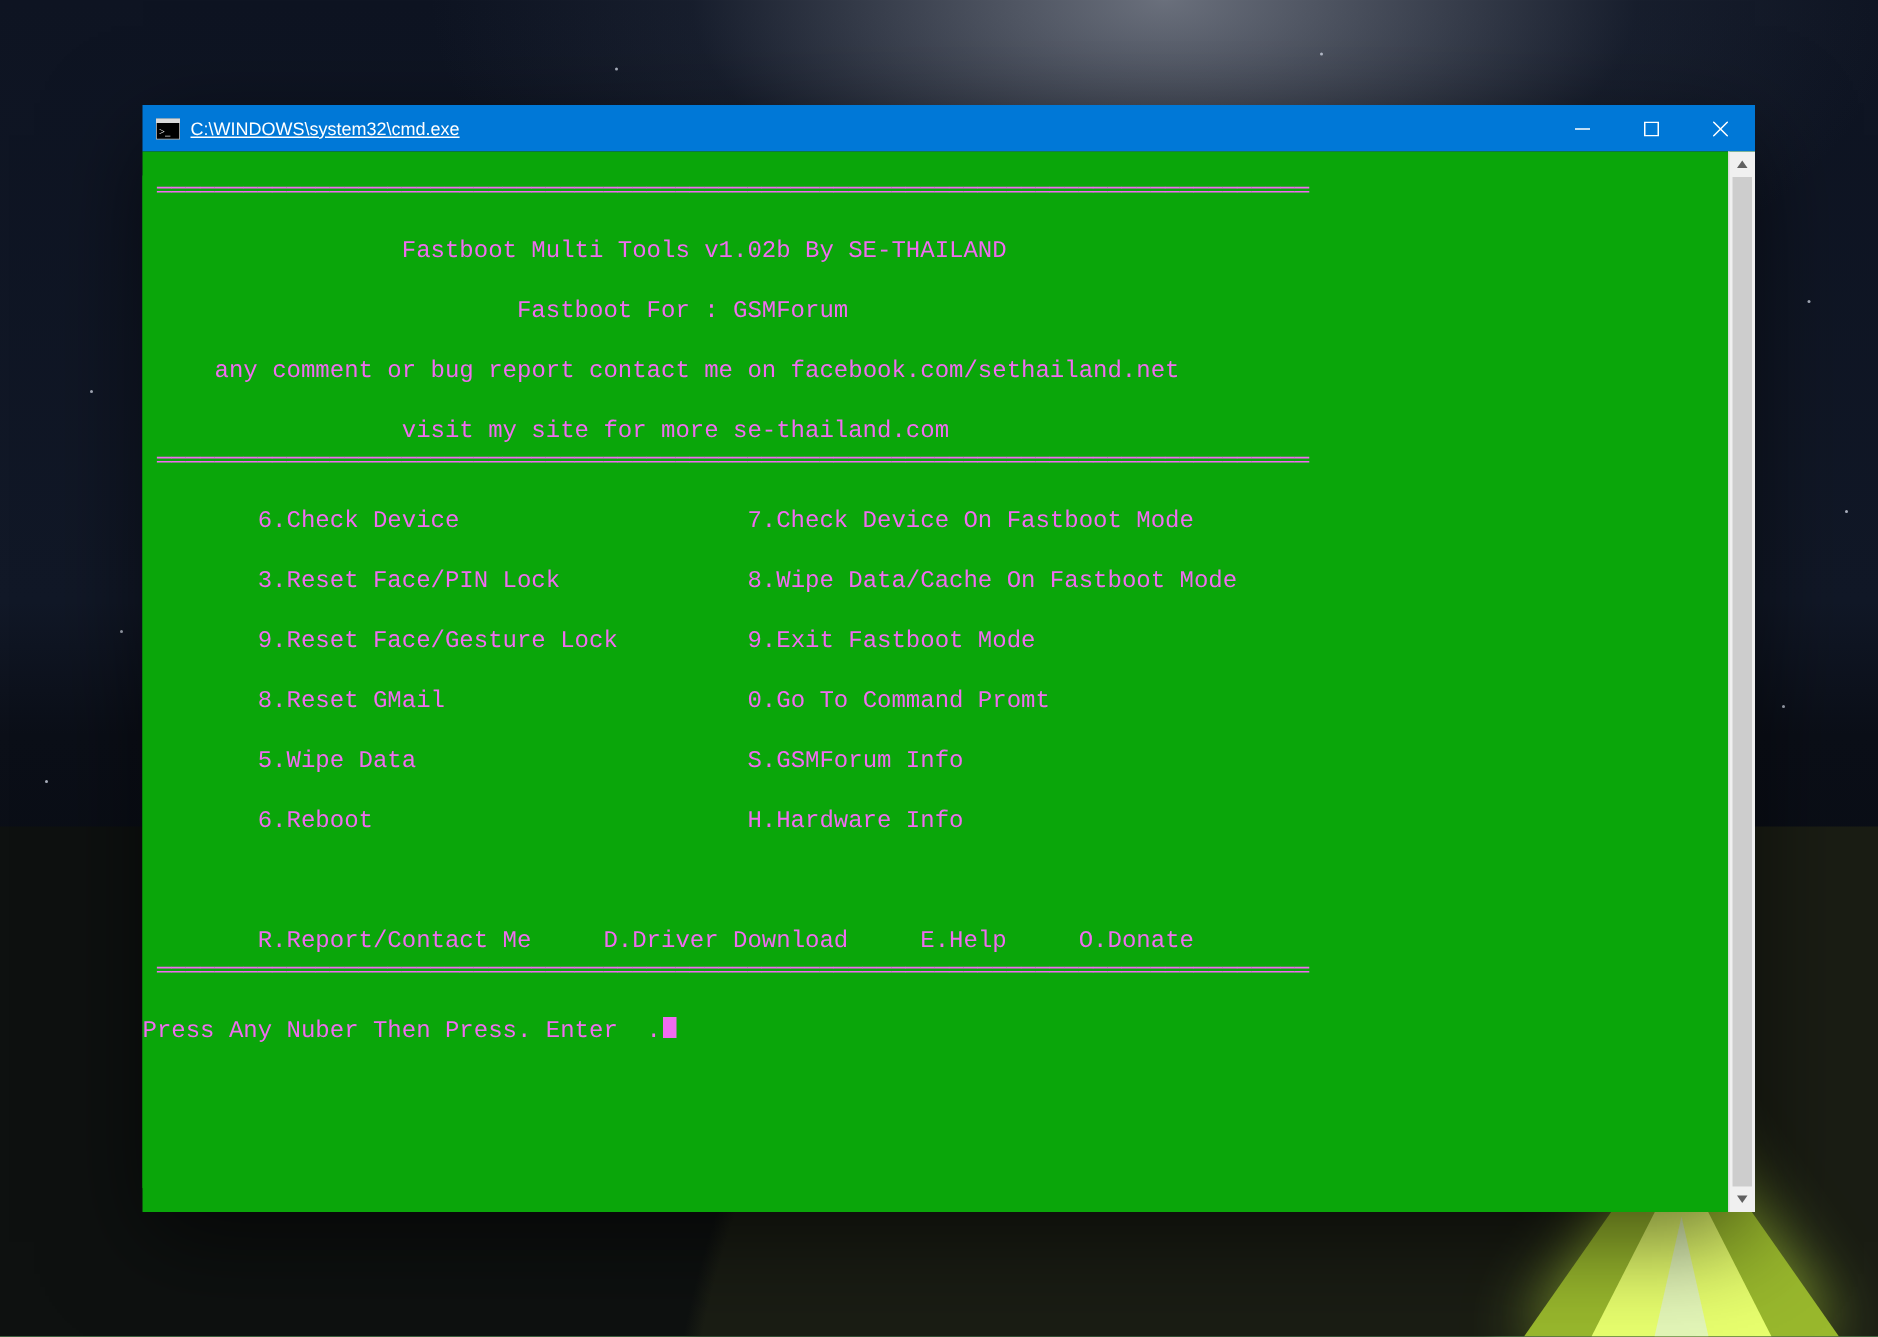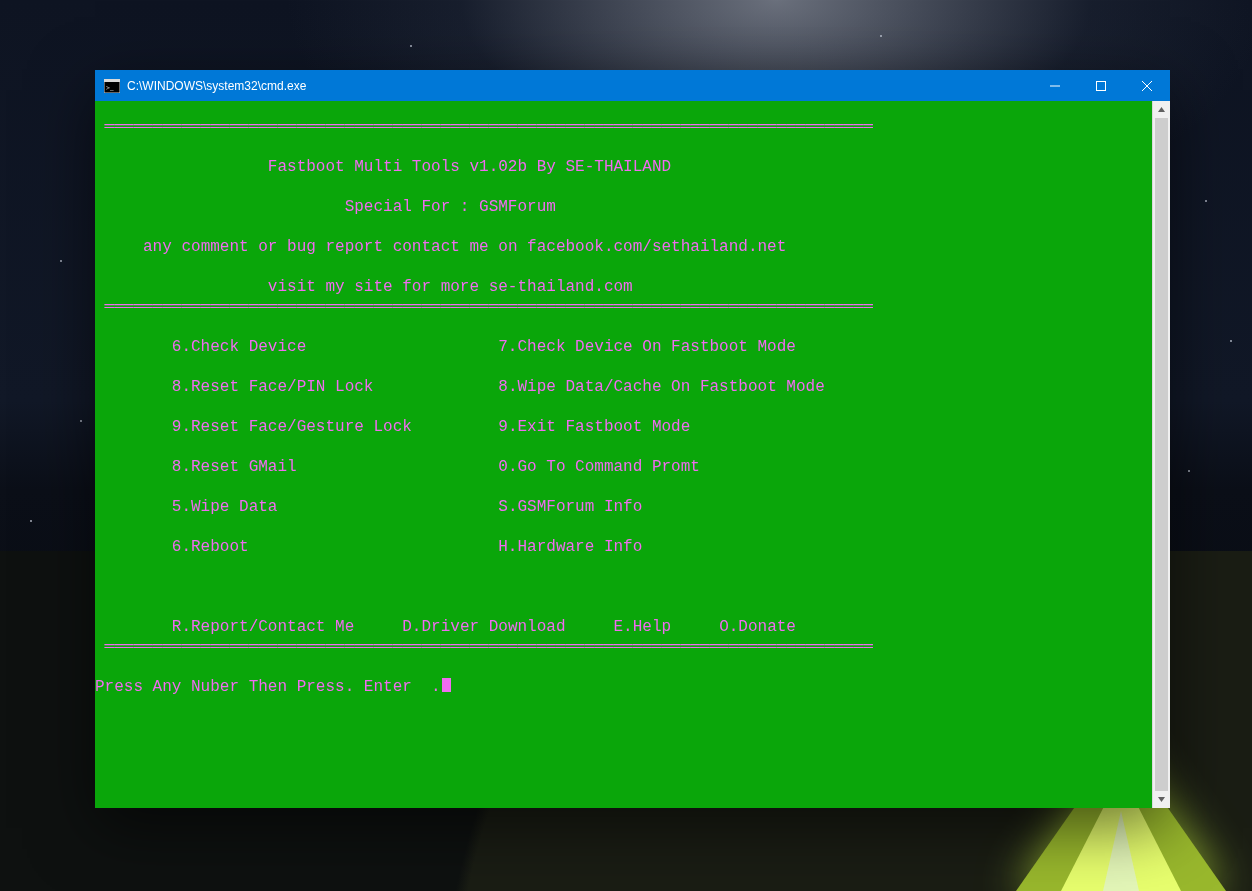--- a/index.html
+++ b/index.html
@@ -49,21 +49,21 @@
     display:flex;flex-direction:column;
   }
   .titlebar{
     height:31px;background:#0078d7;color:#fff;display:flex;align-items:center;
     font-family:"Segoe UI",Arial,sans-serif;font-size:12px;
   }
   .titlebar .app-icon{
     width:16px;height:14px;margin:0 7px 0 9px;position:relative;
   }
   .titlebar .app-icon svg{display:block}
-  .titlebar .title-text{flex:0 0 auto;white-space:nowrap;}
+  .titlebar .title-text{flex:0 0 auto;white-space:nowrap;text-decoration:underline;}
   .titlebar .spacer{flex:1 1 auto}
   .win-controls{display:flex;height:100%;}
   .win-btn{width:46px;display:flex;align-items:center;justify-content:center;color:#fff;}
   .win-btn svg{display:block}
   
   .client{flex:1 1 auto;display:flex;background:#0aa60a;}
   .console{
     flex:1 1 auto;background:#0aa60a;color:#f06cf0;
     font-family:Consolas,'Courier New',monospace;font-size:16px;line-height:20px;
     white-space:pre;overflow:hidden;padding:0;
@@ -130,30 +130,30 @@
             </svg>
         </div>
       </div>
     </div>
 
     <div class="client">
       <pre class="console"><span class="hr"> ════════════════════════════════════════════════════════════════════════════════</span>
 
                   <span>Fastboot Multi Tools v1.02b By SE-THAILAND</span>
 
-                          <span>Special For : GSMForum</span>
+                          <span>Fastboot For : GSMForum</span>
 
      <span>any comment or bug report contact me on facebook.com/sethailand.net</span>
 
                   <span>visit my site for more se-thailand.com</span>
 <span class="hr"> ════════════════════════════════════════════════════════════════════════════════</span>
 
         <span>6.Check Device</span>                    <span>7.Check Device On Fastboot Mode</span>
 
-        <span>8.Reset Face/PIN Lock</span>             <span>8.Wipe Data/Cache On Fastboot Mode</span>
+        <span>3.Reset Face/PIN Lock</span>             <span>8.Wipe Data/Cache On Fastboot Mode</span>
 
         <span>9.Reset Face/Gesture Lock</span>         <span>9.Exit Fastboot Mode</span>
 
         <span>8.Reset GMail</span>                     <span>0.Go To Command Promt</span>
 
         <span>5.Wipe Data</span>                       <span>S.GSMForum Info</span>
 
         <span>6.Reboot</span>                          <span>H.Hardware Info</span>
 
 

